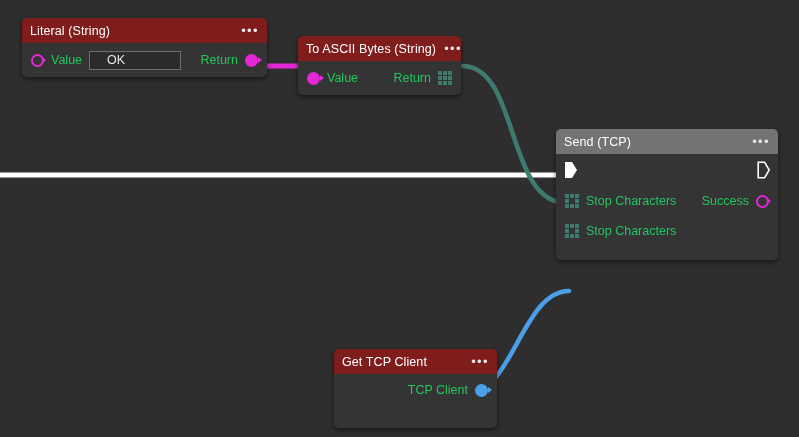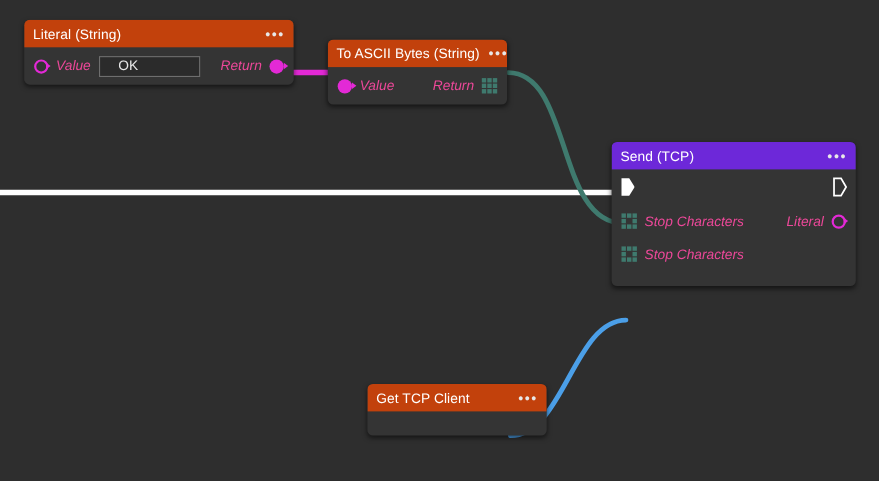--- a/index.html
+++ b/index.html
@@ -52,37 +52,36 @@
     color: #e8e8e8;
     font-size: 13px;
     line-height: 6px;
     letter-spacing: 1.4px;
     padding-left: 8px;
     cursor: pointer;
   }
   .node-body {
     padding: 0;
   }
-  .hdr-green  { background: #c2410c; }
-  .hdr-blue   { background: #6d28d9; }
+  .hdr-green  { background: #7f1d1d; }
+  .hdr-blue   { background: #737373; }
 
   
   .row {
     display: flex;
     align-items: center;
     height: 30px;
     padding: 0 9px;
     box-sizing: border-box;
     gap: 7px;
   }
   .row .label {
-    color: #ec4899;
+    color: #22c55e;
     font-size: 12.5px;
     white-space: nowrap;
-    font-style: italic;
   }
   .spacer { flex: 1 1 auto; }
 
   
   .port-circle {
     width: 13px; height: 13px;
     border-radius: 50%;
     box-sizing: border-box;
     flex: 0 0 auto;
     position: relative;
@@ -236,21 +235,21 @@
             <i></i>
             <i></i>
             <i></i>
             <i></i>
             <i></i>
             <i></i>
             <i></i>
         </span>
         <span class="label">Stop Characters</span>
         <span class="spacer"></span>
-        <span class="label">Literal</span>
+        <span class="label">Success</span>
         <span class="port-circle hollow c-magenta"></span>
       </div>
 
       <div class="row">
         <span class="port-grid hollow-grid">
           <i></i>
             <i></i>
             <i></i>
             <i></i>
             <i></i>
@@ -267,17 +266,22 @@
       <div style="height:14px"></div>
     </div>
   </div>
 
   <div class="node" id="node-gettcp">
     <div class="node-header hdr-green">
       <span class="node-title">Get TCP Client</span>
       <span class="node-menu">•••</span>
     </div>
     <div class="node-body">
+      <div class="row">
+        <span class="spacer"></span>
+        <span class="label">TCP Client</span>
+        <span class="port-circle filled c-blue"></span>
+      </div>
       <div style="height:22px"></div>
     </div>
   </div>
 
 </div>
 
 </body></html>

